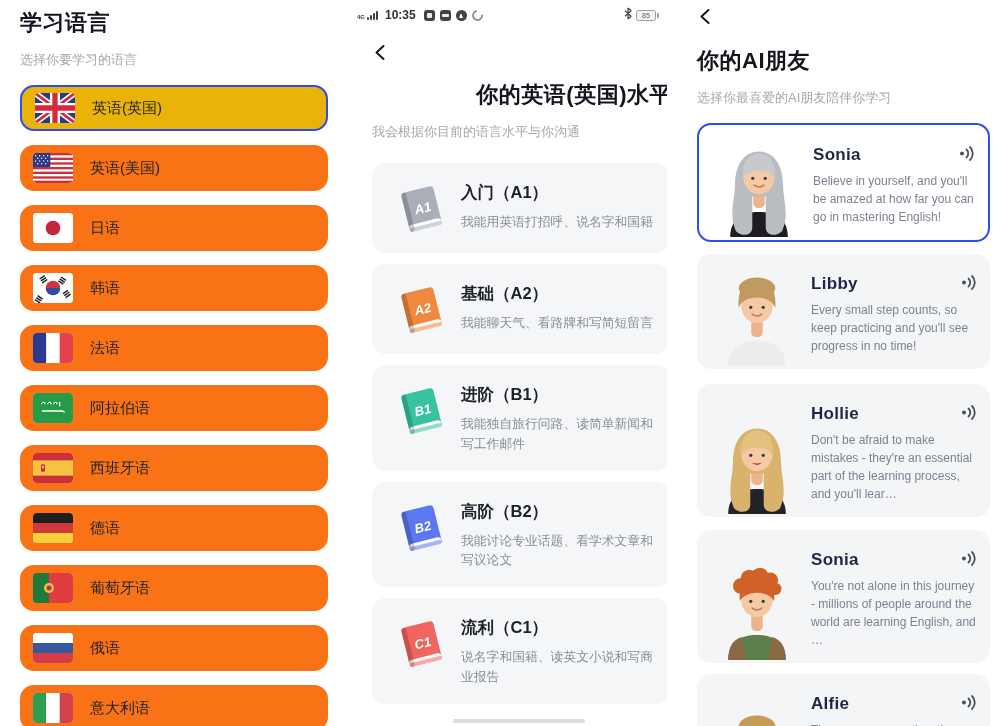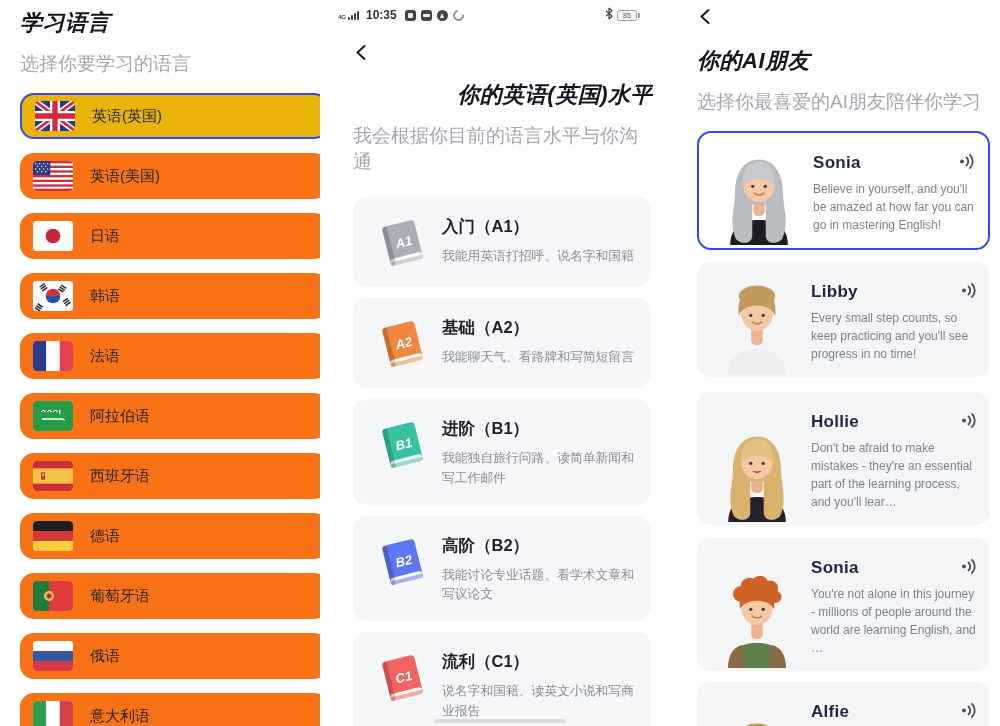--- a/index.html
+++ b/index.html
@@ -1,24 +1,24 @@
 <!DOCTYPE html>
 <html><head>
 <meta charset="utf-8">
 <style>
   * { margin:0; padding:0; box-sizing:border-box; }
   html,body { width:1000px; height:726px; background:#fff; font-family:"Liberation Sans", sans-serif; overflow:hidden; }
   .stage { position:relative; width:1000px; height:726px; background:#fff; }
   .panel { position:absolute; top:0; height:726px; width:333px; background:#fff; overflow:hidden; }
   #panel-language { left:0; padding-left:20px; }
-  #panel-level { left:320px; padding-left:33px; }
+  #panel-level { left:339px; padding-left:33px; }
   #panel-friends { left:667px; padding-left:30px; }
 
-  .page-title { font-size:22px; font-weight:bold; color:#14161f; letter-spacing:.5px;font-style:italic; }
-  .page-subtitle { font-size:19px; color:#a3a8af; margin-top:13px; }
+  .page-title { font-size:22px; font-weight:bold; color:#14161f; letter-spacing:.5px; }
+  .page-subtitle { font-size:13px; color:#a3a8af; margin-top:13px; }
 
   
   #panel-language .page-title { margin-top:8px; }
   .lang-list { margin-top:16px; }
   .lang-card { width:308px; height:46px; border-radius:14px; background:#f97316; display:flex; align-items:center; padding-left:13px; gap:17px; margin-bottom:14px; cursor:pointer; }
   .lang-card.selected { background:#eab308; border:2px solid #2e4df0; }
   .flag { width:40px; height:30px; border-radius:4px; overflow:hidden; flex:0 0 40px; box-shadow:0 0 0 1px rgba(0,0,0,.07) inset; background:#fff; display:block; }
   .flag svg { display:block; width:40px; height:30px; }
   .lang-label { font-size:15px; color:#23252e; }
 

